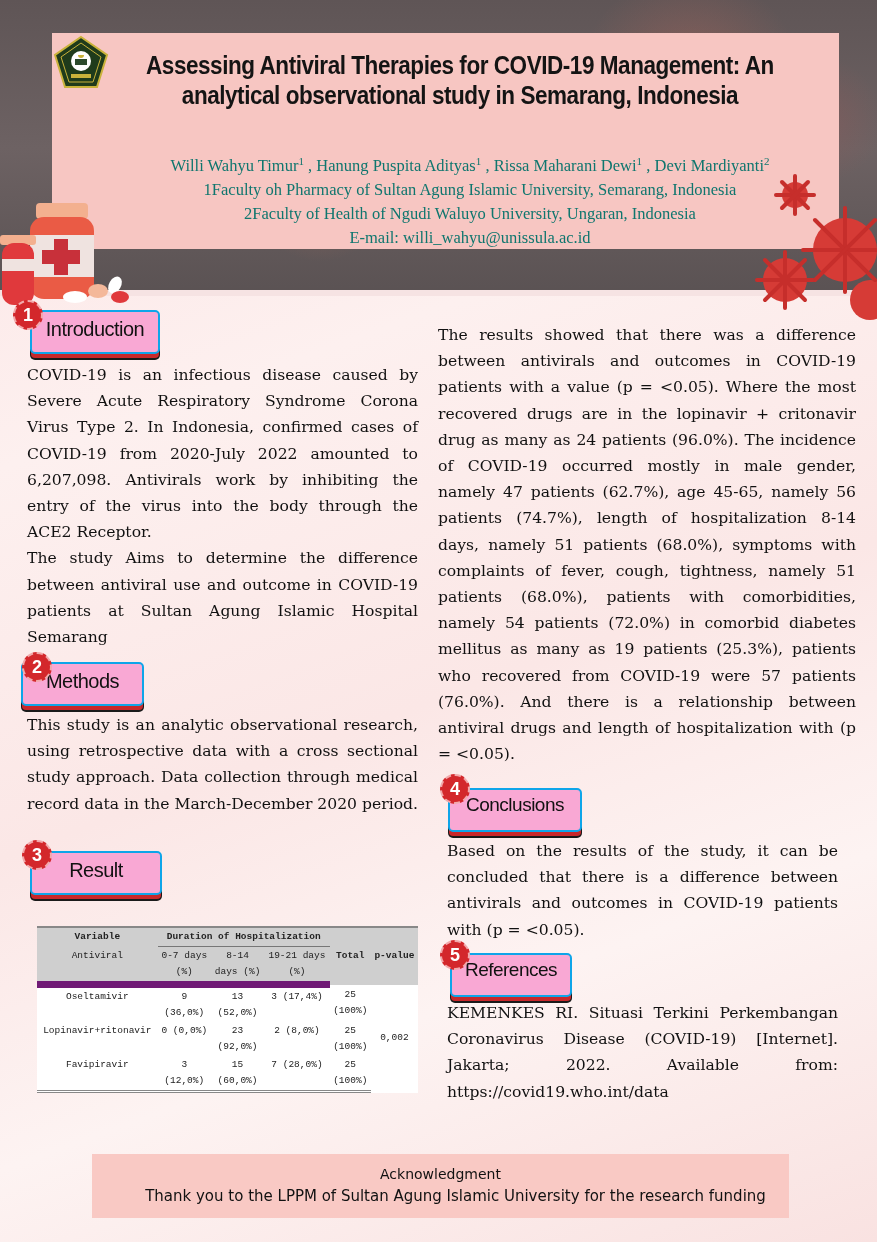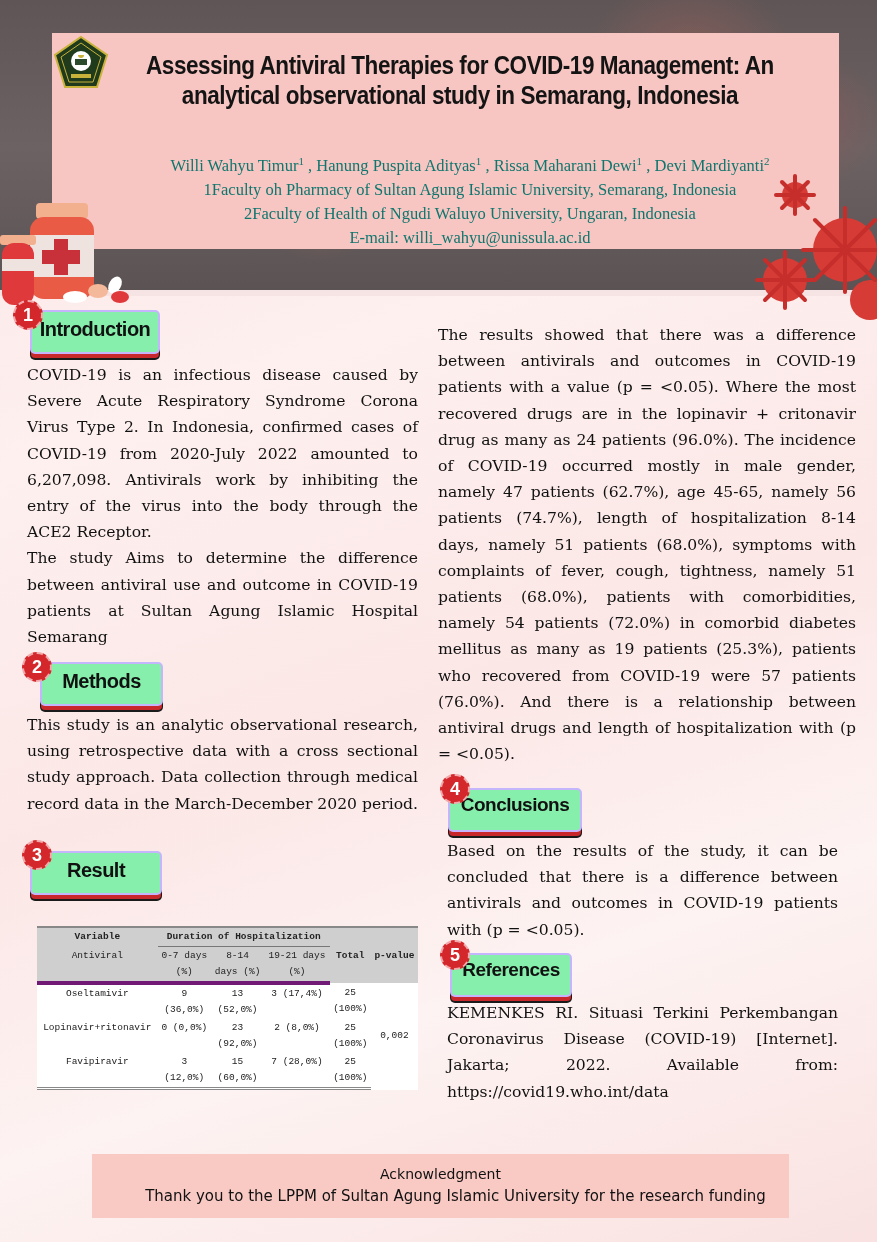--- a/index.html
+++ b/index.html
@@ -45,23 +45,22 @@
   }
   .authors sup { font-size: 11px; }
   .affil { display: block; }
 
   
   .deco { position: absolute; }
 
   
   .sec-head {
     position: absolute; height: 44px;
-    background: #86efac; border: 2px solid #c4b5fd; border-radius: 5px;
+    background: #f9a8d4; border: 2px solid #0ea5e9; border-radius: 5px;
     box-shadow: 0 5px 0 -1px #c8282b, 0 6px 0 0 #1a1a1a;
-    font-weight: bold;
   }
   .sec-head .label {
     position: absolute; left: 0; right: 0; top: 6px; text-align: center;
     font-family: "Liberation Sans", sans-serif; font-size: 20px;
     color: #111; letter-spacing: -0.5px;
   }
   .badge {
     position: absolute; width: 30px; height: 30px; border-radius: 50%;
     background: #d3272b; color: #fff; border: 2px dashed #f2a9ab;
     font-family: "Liberation Sans", sans-serif; font-weight: bold;
@@ -79,21 +78,21 @@
     position: absolute; left: 37px; top: 926px; width: 381px;
     border-collapse: collapse; font-family: "Liberation Serif", serif;
     font-size: 9.5px; color: #222; background: #fff;
   }
   .tbl th, .tbl td { text-align: center; padding: 1px 2px; line-height: 16px; font-weight: normal; font-family: Liberation Mono, monospace; }
   .tbl thead tr.r1 th { background: #cfcfcf; font-weight: bold; border-top: 2px solid #888; }
   .tbl thead tr.r2 th { background: #cfcfcf; }
   .tbl thead .bold { font-weight: bold; }
   .tbl thead tr.r1 th.dur { border-bottom: 1px solid #777; }
   .tbl tbody tr:last-child td { border-bottom: 3px double #888; }
-  .tbl thead tr.r2 th { border-bottom: 4px solid #701a75; }
+  .tbl thead tr.r2 th { border-bottom: 7px solid #701a75; }
 
   .ack {
     position: absolute; left: 92px; top: 1154px; width: 697px; height: 64px;
     background: #f9c9c4; text-align: center;
     font-family: "DejaVu Sans", sans-serif; color: #111;
   }
   .ack .h { font-size: 14px; margin-top: 9px; line-height: 22px; }
   .ack .t { font-size: 15px; line-height: 22px; margin-left: 30px; }
 </style>
 </head>
@@ -165,21 +164,21 @@
 
 <div class="sec-head" style="left:30px;top:310px;width:130px;">
   <span class="label">Introduction</span>
 </div>
 <div class="badge" style="left:13px;top:300px;">1</div>
 <div class="body-text" style="left:27px;top:362px;width:391px;">
   <p>COVID-19 is an infectious disease caused by Severe Acute Respiratory Syndrome Corona Virus Type 2. In Indonesia, confirmed cases of COVID-19 from 2020-July 2022 amounted to 6,207,098.  Antivirals work by inhibiting the entry of the virus into the body through the ACE2 Receptor.</p>
   <p>The study Aims to determine the difference between antiviral use and outcome in COVID-19 patients at Sultan Agung Islamic Hospital Semarang</p>
 </div>
 
-<div class="sec-head" style="left:40px;top:662px;width:123px;">
+<div class="sec-head" style="left:21px;top:662px;width:123px;">
   <span class="label">Methods</span>
 </div>
 <div class="badge" style="left:22px;top:652px;">2</div>
 <div class="body-text" style="left:27px;top:712px;width:391px;">
   <p>This study is an analytic observational research, using retrospective data with a cross sectional study approach. Data collection through medical record data in the March-December 2020 period.</p>
 </div>
 
 <div class="sec-head" style="left:30px;top:851px;width:132px;">
   <span class="label">Result</span>
 </div>

